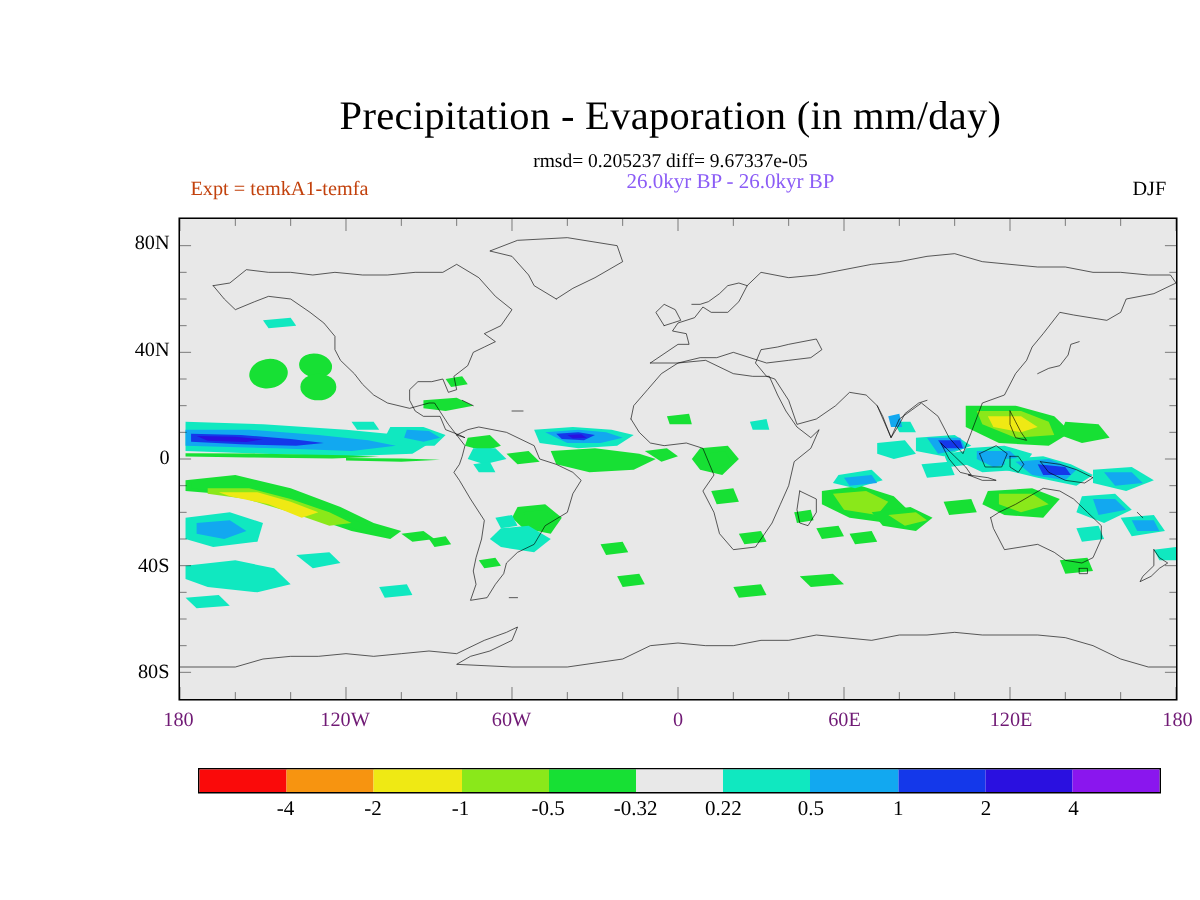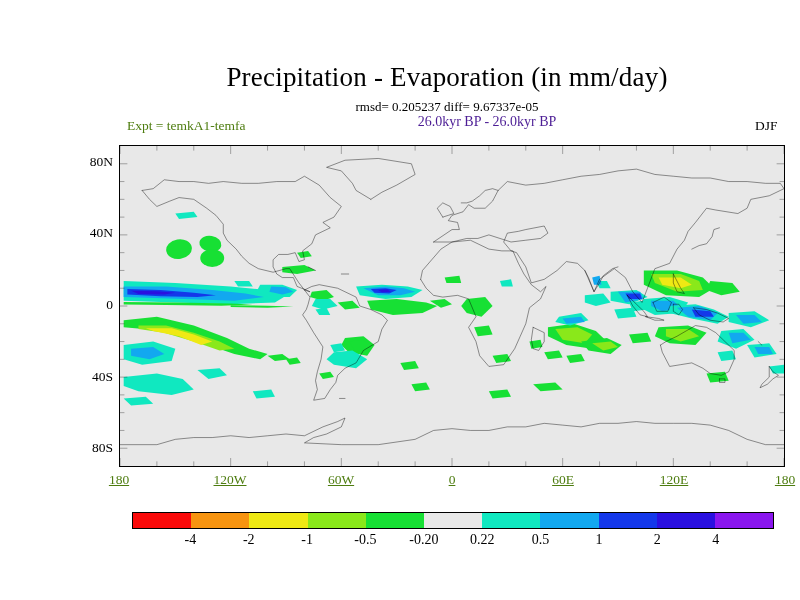--- a/index.html
+++ b/index.html
@@ -14,43 +14,42 @@
   .title{
     position:absolute;left:0;top:50px;width:800px;text-align:center;
     font-size:27px;color:#000;letter-spacing:.2px;white-space:nowrap;
   }
   .stats{
     position:absolute;left:0;top:87px;width:800px;text-align:center;
     font-size:13px;color:#000;white-space:nowrap;
   }
   .period{
     position:absolute;left:270px;top:102px;width:340px;text-align:center;
-    font-size:14px;color:#4c1d95;white-space:nowrap;
+    font-size:14px;color:#8b5cf6;white-space:nowrap;
   }
   .expt{
-    position:absolute;left:80px;top:106px;font-size:13.5px;color:#4d7c0f;white-space:nowrap;
+    position:absolute;left:80px;top:106px;font-size:13.5px;color:#c2410c;white-space:nowrap;
   }
   .season{
     position:absolute;left:708px;top:106px;font-size:13.5px;color:#000;white-space:nowrap;
   }
 
   .plot-frame{
     position:absolute;left:72px;top:133px;width:666px;height:322px;
     border:1px solid #000;box-sizing:border-box;background:#e8e8e8;
     overflow:hidden;
   }
   .plot-frame svg{display:block;}
 
   .ylab{
     position:absolute;width:44px;text-align:right;font-size:13.5px;color:#000;
   }
   .xlab{
-    position:absolute;top:460px;font-size:13.5px;color:#4d7c0f;text-align:center;
+    position:absolute;top:460px;font-size:13.5px;color:#701a75;text-align:center;
     transform:translateX(-50%);
-    text-decoration:underline;
   }
 
   .cbar{
     position:absolute;left:85px;top:500px;width:642px;height:17px;
     border:1px solid #000;box-sizing:border-box;display:flex;
   }
   .cbar i{display:block;height:100%;flex:1 1 0;}
   .cbtick{
     position:absolute;top:520px;font-size:14px;color:#000;text-align:center;
     transform:translateX(-50%);white-space:nowrap;
@@ -292,21 +291,21 @@
       <i style="background: rgb(18, 168, 240);"></i>
       <i style="background: rgb(20, 56, 234);"></i>
       <i style="background: rgb(42, 16, 224);"></i>
       <i style="background: rgb(138, 22, 238);"></i>
     </div>
   <div id="cbticks">
       <div class="cbtick" style="left: 143.364px;">-4</div>
       <div class="cbtick" style="left: 201.727px;">-2</div>
       <div class="cbtick" style="left: 260.091px;">-1</div>
       <div class="cbtick" style="left: 318.455px;">-0.5</div>
-      <div class="cbtick" style="left: 376.818px;">-0.20</div>
+      <div class="cbtick" style="left: 376.818px;">-0.32</div>
       <div class="cbtick" style="left: 435.182px;">0.22</div>
       <div class="cbtick" style="left: 493.545px;">0.5</div>
       <div class="cbtick" style="left: 551.909px;">1</div>
       <div class="cbtick" style="left: 610.273px;">2</div>
       <div class="cbtick" style="left: 668.636px;">4</div>
     </div>
 
 </div>
 
 </body></html>

